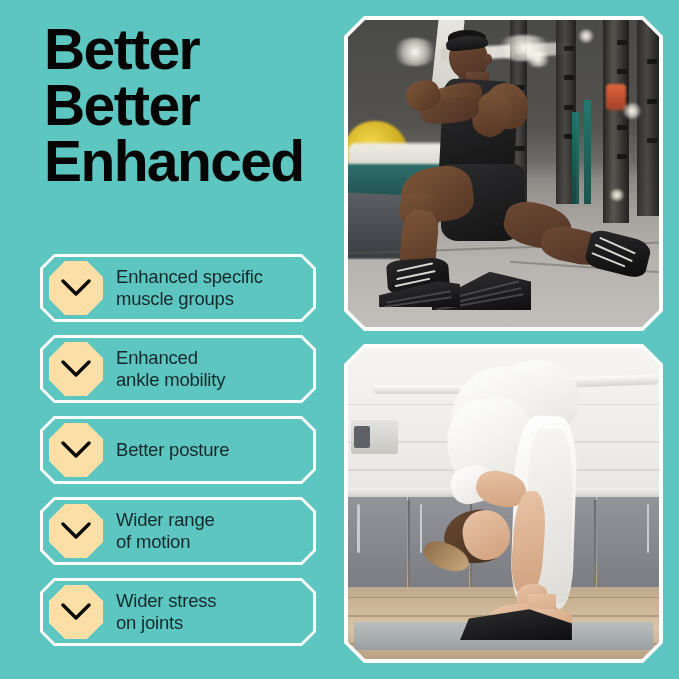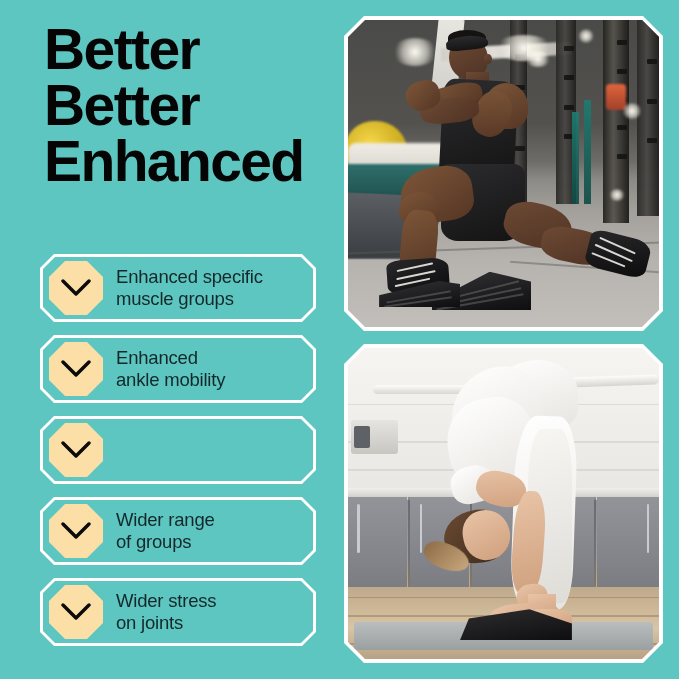--- a/index.html
+++ b/index.html
@@ -423,34 +423,35 @@
 
       <div class="benefit-card">
         <div class="card-outline"></div>
         <div class="card-inner"></div>
         <div class="card-content">
           <div class="check-badge">
             <svg width="30" height="20" viewBox="0 0 30 20" aria-hidden="true">
               <path d="M2 3 L15 16 L28 3" fill="none" stroke="#0b0b0b" stroke-width="3.4" stroke-linecap="round" stroke-linejoin="round"></path>
             </svg>
           </div>
+          <div class="benefit-label">Better posture</div>
         </div>
       </div>
 
       <div class="benefit-card">
         <div class="card-outline"></div>
         <div class="card-inner"></div>
         <div class="card-content">
           <div class="check-badge">
             <svg width="30" height="20" viewBox="0 0 30 20" aria-hidden="true">
               <path d="M2 3 L15 16 L28 3" fill="none" stroke="#0b0b0b" stroke-width="3.4" stroke-linecap="round" stroke-linejoin="round"></path>
             </svg>
           </div>
           <div class="benefit-label">Wider range
-of groups</div>
+of motion</div>
         </div>
       </div>
 
       <div class="benefit-card">
         <div class="card-outline"></div>
         <div class="card-inner"></div>
         <div class="card-content">
           <div class="check-badge">
             <svg width="30" height="20" viewBox="0 0 30 20" aria-hidden="true">
               <path d="M2 3 L15 16 L28 3" fill="none" stroke="#0b0b0b" stroke-width="3.4" stroke-linecap="round" stroke-linejoin="round"></path>

